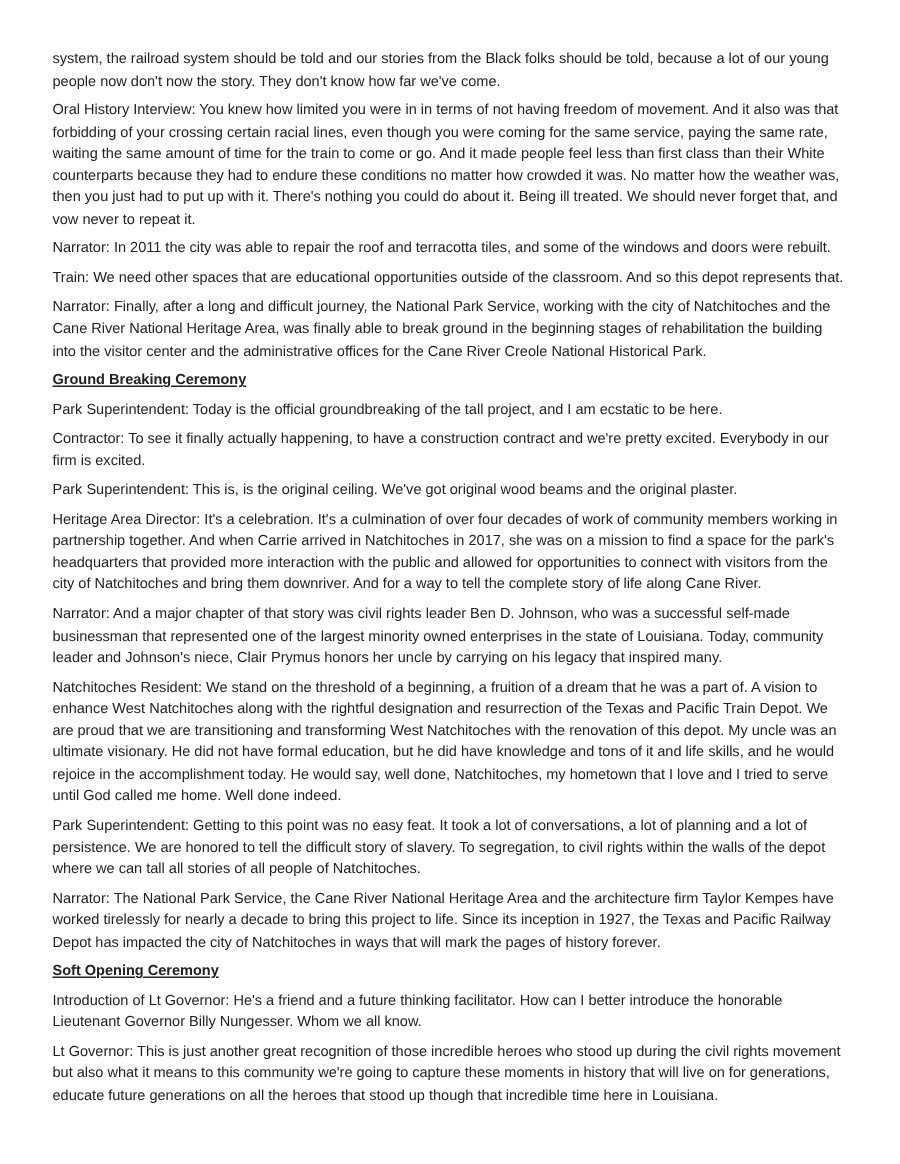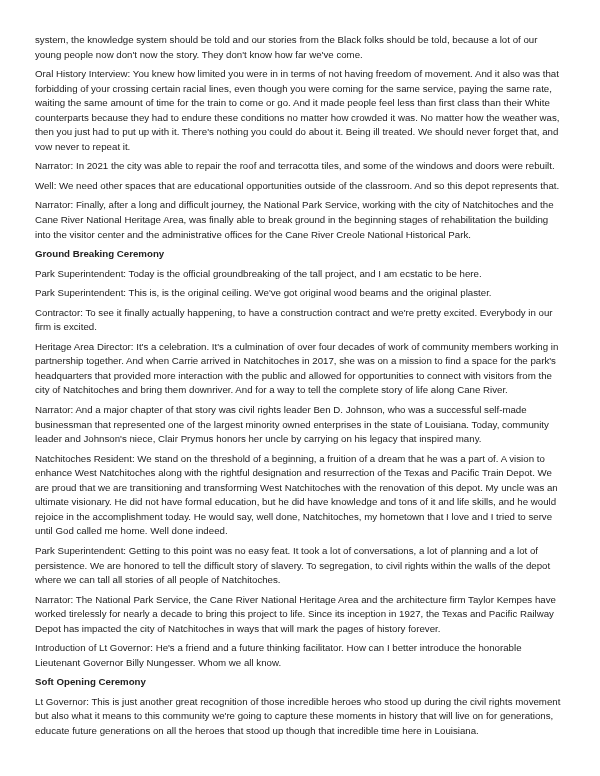--- a/index.html
+++ b/index.html
@@ -18,57 +18,58 @@
     font-size: 9.7px;
     line-height: 14.55px;
     color: #222222;
     overflow: hidden;
   }
   .para {
     margin: 0 0 5px 0;
   }
   .heading {
     font-weight: bold;
+    text-decoration: underline;
   }
   .label {
     font-weight: normal;
   }
 </style>
 </head>
 <body>
 
 <div class="page">
 
-  <p class="para"><span>system, the knowledge system should be told and our stories from the Black folks should be told, because a lot of our young people now don't now the story. They don't know how far we've come.</span></p>
+  <p class="para"><span>system, the railroad system should be told and our stories from the Black folks should be told, because a lot of our young people now don't now the story. They don't know how far we've come.</span></p>
 
   <p class="para"><strong class="label">Oral History Interview:</strong> <span>You knew how limited you were in in terms of not having freedom of movement. And it also was that forbidding of your crossing certain racial lines, even though you were coming for the same service, paying the same rate, waiting the same amount of time for the train to come or go. And it made people feel less than first class than their White counterparts because they had to endure these conditions no matter how crowded it was. No matter how the weather was, then you just had to put up with it. There's nothing you could do about it. Being ill treated. We should never forget that, and vow never to repeat it.</span></p>
 
-  <p class="para"><strong class="label">Narrator:</strong> <span>In 2021 the city was able to repair the roof and terracotta tiles, and some of the windows and doors were rebuilt.</span></p>
+  <p class="para"><strong class="label">Narrator:</strong> <span>In 2011 the city was able to repair the roof and terracotta tiles, and some of the windows and doors were rebuilt.</span></p>
 
-  <p class="para"><strong class="label">Well:</strong> <span>We need other spaces that are educational opportunities outside of the classroom. And so this depot represents that.</span></p>
+  <p class="para"><strong class="label">Train:</strong> <span>We need other spaces that are educational opportunities outside of the classroom. And so this depot represents that.</span></p>
 
   <p class="para"><strong class="label">Narrator:</strong> <span>Finally, after a long and difficult journey, the National Park Service, working with the city of Natchitoches and the Cane River National Heritage Area, was finally able to break ground in the beginning stages of rehabilitation the building into the visitor center and the administrative offices for the Cane River Creole National Historical Park.</span></p>
 
   <p class="para heading">Ground Breaking Ceremony</p>
 
   <p class="para"><strong class="label">Park Superintendent:</strong> <span>Today is the official groundbreaking of the tall project, and I am ecstatic to be here.</span></p>
 
+  <p class="para"><strong class="label">Contractor:</strong> <span>To see it finally actually happening, to have a construction contract and we're pretty excited. Everybody in our firm is excited.</span></p>
+
   <p class="para"><strong class="label">Park Superintendent:</strong> <span>This is, is the original ceiling. We've got original wood beams and the original plaster.</span></p>
-
-  <p class="para"><strong class="label">Contractor:</strong> <span>To see it finally actually happening, to have a construction contract and we're pretty excited. Everybody in our firm is excited.</span></p>
 
   <p class="para"><strong class="label">Heritage Area Director:</strong> <span>It's a celebration. It's a culmination of over four decades of work of community members working in partnership together. And when Carrie arrived in Natchitoches in 2017, she was on a mission to find a space for the park's headquarters that provided more interaction with the public and allowed for opportunities to connect with visitors from the city of Natchitoches and bring them downriver. And for a way to tell the complete story of life along Cane River.</span></p>
 
   <p class="para"><strong class="label">Narrator:</strong> <span>And a major chapter of that story was civil rights leader Ben D. Johnson, who was a successful self-made businessman that represented one of the largest minority owned enterprises in the state of Louisiana. Today, community leader and Johnson's niece, Clair Prymus honors her uncle by carrying on his legacy that inspired many.</span></p>
 
   <p class="para"><strong class="label">Natchitoches Resident:</strong> <span>We stand on the threshold of a beginning, a fruition of a dream that he was a part of. A vision to enhance West Natchitoches along with the rightful designation and resurrection of the Texas and Pacific Train Depot. We are proud that we are transitioning and transforming West Natchitoches with the renovation of this depot. My uncle was an ultimate visionary. He did not have formal education, but he did have knowledge and tons of it and life skills, and he would rejoice in the accomplishment today. He would say, well done, Natchitoches, my hometown that I love and I tried to serve until God called me home. Well done indeed.</span></p>
 
   <p class="para"><strong class="label">Park Superintendent:</strong> <span>Getting to this point was no easy feat. It took a lot of conversations, a lot of planning and a lot of persistence. We are honored to tell the difficult story of slavery. To segregation, to civil rights within the walls of the depot where we can tall all stories of all people of Natchitoches.</span></p>
 
   <p class="para"><strong class="label">Narrator:</strong> <span>The National Park Service, the Cane River National Heritage Area and the architecture firm Taylor Kempes have worked tirelessly for nearly a decade to bring this project to life. Since its inception in 1927, the Texas and Pacific Railway Depot has impacted the city of Natchitoches in ways that will mark the pages of history forever.</span></p>
 
+  <p class="para heading">Soft Opening Ceremony</p>
+
   <p class="para"><strong class="label">Introduction of Lt Governor:</strong> <span>He's a friend and a future thinking facilitator. How can I better introduce the honorable Lieutenant Governor Billy Nungesser. Whom we all know.</span></p>
-
-  <p class="para heading">Soft Opening Ceremony</p>
 
   <p class="para"><strong class="label">Lt Governor:</strong> <span>This is just another great recognition of those incredible heroes who stood up during the civil rights movement but also what it means to this community we're going to capture these moments in history that will live on for generations, educate future generations on all the heroes that stood up though that incredible time here in Louisiana.</span></p>
 
 </div>
 
 </body></html>

